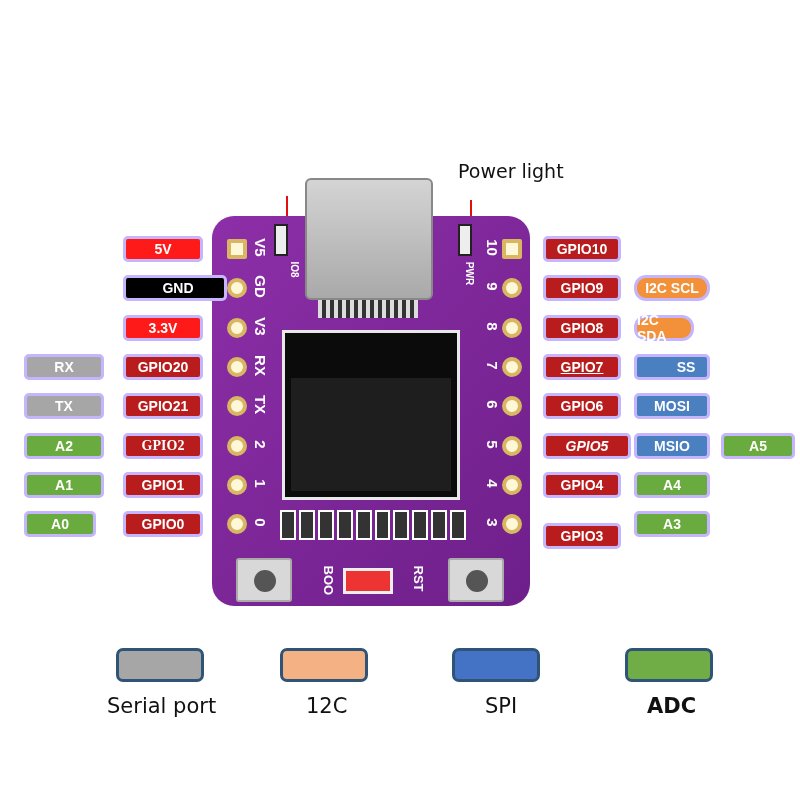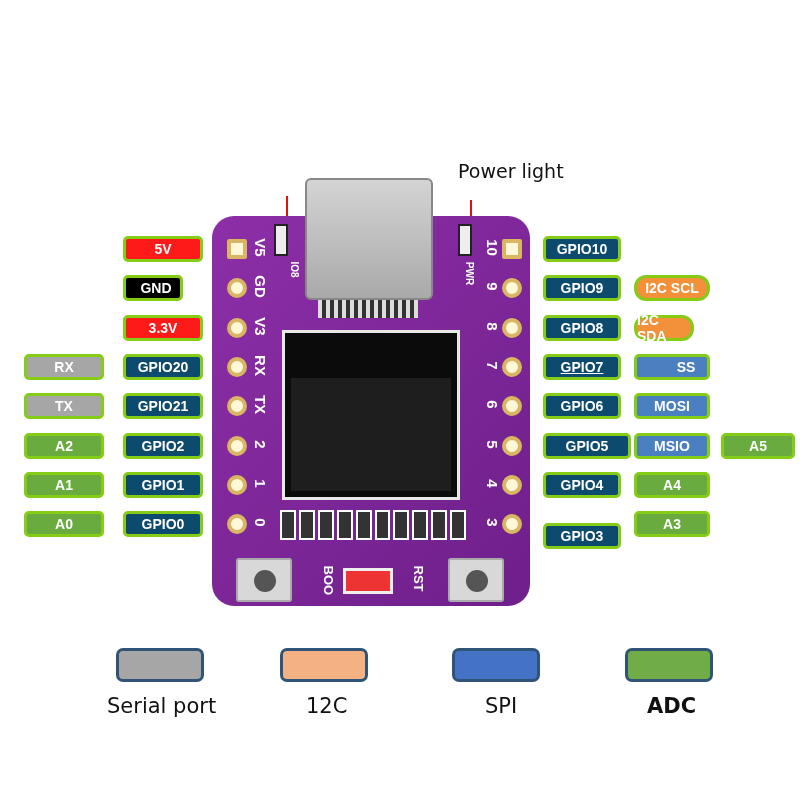--- a/index.html
+++ b/index.html
@@ -3,25 +3,25 @@
 <meta charset="utf-8">
 <style>
   html, body { margin: 0; padding: 0; background: #ffffff; }
   body { width: 800px; height: 800px; position: relative; overflow: hidden; font-family: "Liberation Sans", sans-serif; }
   .canvas { position: absolute; left: 0; top: 0; width: 800px; height: 800px; }
 
   .callout { position: absolute; font-family: "DejaVu Sans", sans-serif; font-size: 19px; color: #111; white-space: nowrap; }
   .arrow { position: absolute; width: 2px; background: #e01010; }
   .arrow::after { content: ""; position: absolute; left: -5px; bottom: -8px; border-left: 6px solid transparent; border-right: 6px solid transparent; border-top: 9px solid #e01010; }
 
-  .label { position: absolute; height: 26px; border: 3px solid #84cc16; border-radius: 5px; box-sizing: border-box;
+  .label { position: absolute; height: 26px; border: 3px solid #c4b5fd; border-radius: 5px; box-sizing: border-box;
            display: flex; align-items: center; justify-content: center; color: #fff; font-weight: bold; font-size: 14px; }
   .red { background: #ff1a1a; }
   .black { background: #000; }
-  .purple { background: #0c4a6e; }
+  .purple { background: #b91c1c; }
   .gray { background: #a6a6a6; }
   .green { background: #6aab3f; }
   .orange { background: #f2913a; border-radius: 12px; }
   .blue { background: #4a7fc0; }
 
   
   .board { position: absolute; left: 212px; top: 216px; width: 318px; height: 390px; background: linear-gradient(135deg,#8d2fa8,#6e1f8a); border-radius: 22px; }
   .pad { position: absolute; width: 20px; height: 20px; border-radius: 50%; background: #fff8d8; border: 4px solid #d9b662; box-sizing: border-box; }
   .pad.square { border-radius: 2px; }
   .silk { position: absolute; color: #fff; font-weight: bold; font-size: 15px; transform: rotate(90deg); transform-origin: center; width: 24px; text-align: center; }
@@ -73,44 +73,44 @@
   <div class="button" style="left:236px; top:558px;"></div>
   <div class="button" style="left:448px; top:558px;"></div>
   <div class="switch"></div>
   <div class="silk" style="left:316px; top:570px; font-size:13px;">BOO</div>
   <div class="silk" style="left:406px; top:570px; font-size:13px;">RST</div>
 
   <div id="pins-layer">
       <div class="label red" style="left: 123px; top: 236px; width: 80px;">5V</div>
       <div class="pad square" style="left: 227px; top: 239px;"></div>
       <div class="silk" style="left: 248px; top: 239px;">V5</div>
-      <div class="label black" style="left: 123px; top: 275.3px; width: 60px; padding-left: 6px;">GND</div>
+      <div class="label black" style="left: 123px; top: 275.3px; width: 104px; padding-left: 6px;">GND</div>
       <div class="pad" style="left: 227px; top: 278.3px;"></div>
       <div class="silk" style="left: 248px; top: 278.3px;">GD</div>
       <div class="label red" style="left: 123px; top: 314.6px; width: 80px;">3.3V</div>
       <div class="pad" style="left: 227px; top: 317.6px;"></div>
       <div class="silk" style="left: 248px; top: 317.6px;">V3</div>
       <div class="label purple" style="left: 123px; top: 353.9px; width: 80px;">GPIO20</div>
       <div class="label gray" style="left: 24px; top: 353.9px; width: 80px;">RX</div>
       <div class="pad" style="left: 227px; top: 356.9px;"></div>
       <div class="silk" style="left: 248px; top: 356.9px;">RX</div>
       <div class="label purple" style="left: 123px; top: 393.2px; width: 80px;">GPIO21</div>
       <div class="label gray" style="left: 24px; top: 393.2px; width: 80px;">TX</div>
       <div class="pad" style="left: 227px; top: 396.2px;"></div>
       <div class="silk" style="left: 248px; top: 396.2px;">TX</div>
-      <div class="label purple" style="left: 123px; top: 432.5px; width: 80px;">GPIO2</div>
+      <div class="label purple" style="left: 123px; top: 432.5px; width: 80px; font-family: Liberation Serif, serif;">GPIO2</div>
       <div class="label green" style="left: 24px; top: 432.5px; width: 80px;">A2</div>
       <div class="pad" style="left: 227px; top: 435.5px;"></div>
       <div class="silk" style="left: 248px; top: 435.5px;">2</div>
       <div class="label purple" style="left: 123px; top: 471.8px; width: 80px;">GPIO1</div>
       <div class="label green" style="left: 24px; top: 471.8px; width: 80px;">A1</div>
       <div class="pad" style="left: 227px; top: 474.8px;"></div>
       <div class="silk" style="left: 248px; top: 474.8px;">1</div>
       <div class="label purple" style="left: 123px; top: 511.1px; width: 80px;">GPIO0</div>
-      <div class="label green" style="left: 24px; top: 511.1px; width: 80px;">A0</div>
+      <div class="label green" style="left: 24px; top: 511.1px; width: 72px;">A0</div>
       <div class="pad" style="left: 227px; top: 514.1px;"></div>
       <div class="silk" style="left: 248px; top: 514.1px;">0</div>
       <div class="label purple" style="left: 543px; top: 236px; width: 78px;">GPIO10</div>
       <div class="pad square" style="left: 502px; top: 239px;"></div>
       <div class="silk" style="left: 480px; top: 239px;">10</div>
       <div class="label purple" style="left: 543px; top: 275.3px; width: 78px;">GPIO9</div>
       <div class="label orange" style="left: 634px; top: 275.3px; width: 76px;">I2C SCL</div>
       <div class="pad" style="left: 502px; top: 278.3px;"></div>
       <div class="silk" style="left: 480px; top: 278.3px;">9</div>
       <div class="label purple" style="left: 543px; top: 314.6px; width: 78px;">GPIO8</div>
@@ -118,21 +118,21 @@
       <div class="pad" style="left: 502px; top: 317.6px;"></div>
       <div class="silk" style="left: 480px; top: 317.6px;">8</div>
       <div class="label purple" style="left: 543px; top: 353.9px; width: 78px; text-decoration: underline;">GPIO7</div>
       <div class="label blue" style="left: 634px; top: 353.9px; width: 76px; padding-left: 28px;">SS</div>
       <div class="pad" style="left: 502px; top: 356.9px;"></div>
       <div class="silk" style="left: 480px; top: 356.9px;">7</div>
       <div class="label purple" style="left: 543px; top: 393.2px; width: 78px;">GPIO6</div>
       <div class="label blue" style="left: 634px; top: 393.2px; width: 76px;">MOSI</div>
       <div class="pad" style="left: 502px; top: 396.2px;"></div>
       <div class="silk" style="left: 480px; top: 396.2px;">6</div>
-      <div class="label purple" style="left: 543px; top: 432.5px; width: 88px;">GPIO5</div>
+      <div class="label purple" style="left: 543px; top: 432.5px; width: 88px; font-style: italic;">GPIO5</div>
       <div class="label blue" style="left: 634px; top: 432.5px; width: 76px;">MSIO</div>
       <div class="label green" style="left: 721px; top: 432.5px; width: 74px;">A5</div>
       <div class="pad" style="left: 502px; top: 435.5px;"></div>
       <div class="silk" style="left: 480px; top: 435.5px;">5</div>
       <div class="label purple" style="left: 543px; top: 471.8px; width: 78px;">GPIO4</div>
       <div class="label green" style="left: 634px; top: 471.8px; width: 76px;">A4</div>
       <div class="pad" style="left: 502px; top: 474.8px;"></div>
       <div class="silk" style="left: 480px; top: 474.8px;">4</div>
       <div class="label purple" style="left: 543px; top: 511.1px; width: 78px; margin-top: 12px;">GPIO3</div>
       <div class="label green" style="left: 634px; top: 511.1px; width: 76px;">A3</div>

